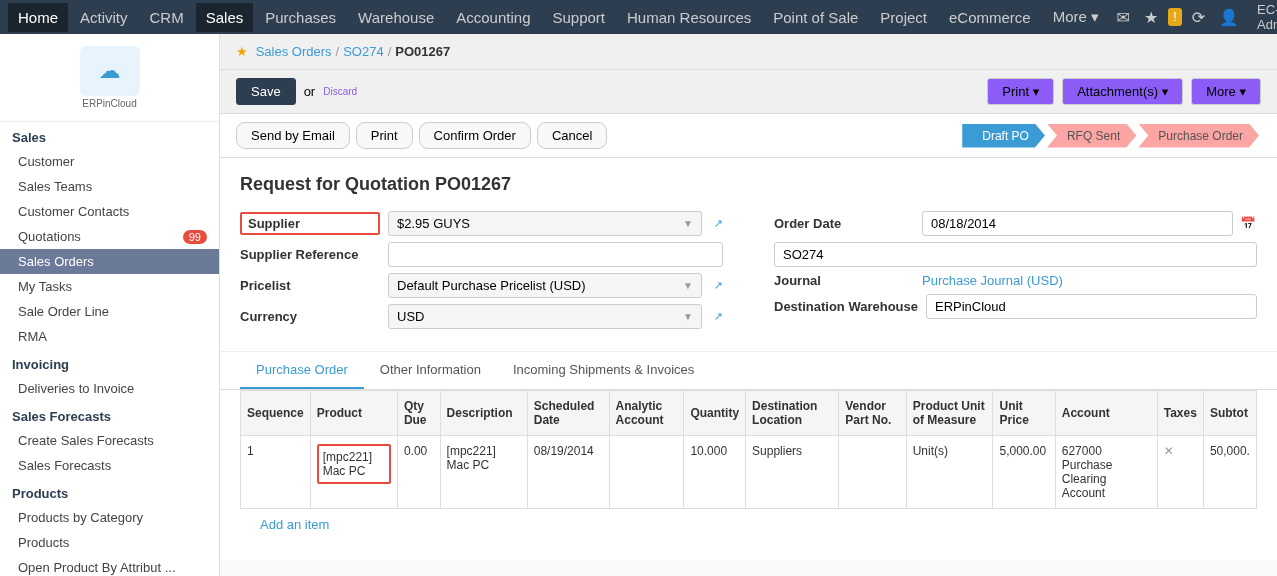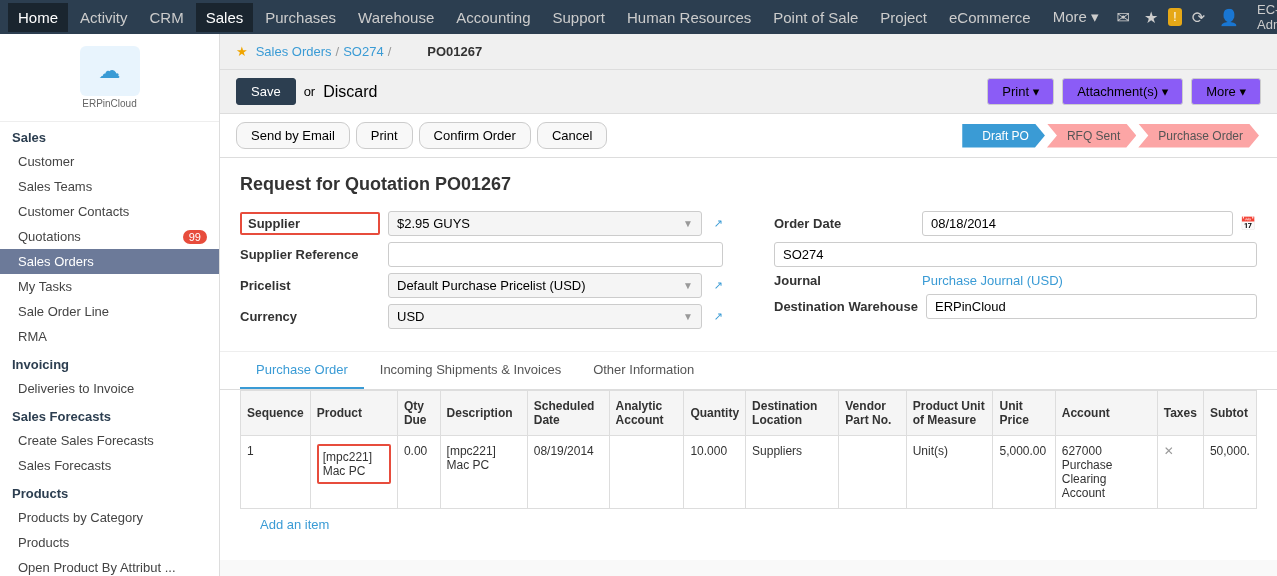--- a/index.html
+++ b/index.html
@@ -92,21 +92,21 @@
       font-size: 13px;
       color: #666;
       border-bottom: 1px solid #ddd;
       display: flex;
       align-items: center;
       gap: 4px;
     }
     .breadcrumb-star { color: #f0a500; margin-right: 4px; }
     .breadcrumb-link { color: #3a9bd5; cursor: pointer; }
     .breadcrumb-sep { color: #999; }
-    .breadcrumb-current { color: #333; font-weight: bold; margin-left: 32px; }
+    .breadcrumb-current { color: #333; font-weight: bold; }
 
     
     .toolbar {
       background: #f0f0f0;
       padding: 8px 16px;
       display: flex;
       align-items: center;
       gap: 8px;
       border-bottom: 1px solid #ddd;
     }
@@ -121,21 +121,21 @@
     .btn-primary {
       background: #2c3e50;
       color: #fff;
       border-color: #2c3e50;
     }
     .btn-dropdown {
       display: flex;
       align-items: center;
       gap: 4px;
     }
-    .btn-discard { color: #000000; background: none; border: none; cursor: pointer; font-size: 16px; }
+    .btn-discard { color: #8b5cf6; background: none; border: none; cursor: pointer; font-size: 10px; }
     .toolbar-spacer { flex: 1; }
 
     
     .action-bar {
       background: #fff;
       padding: 8px 16px;
       display: flex;
       align-items: center;
       gap: 6px;
       border-bottom: 1px solid #ddd;
@@ -459,22 +459,22 @@
           <div class="form-row">
             <span class="form-label">Destination Warehouse</span>
             <input class="form-input" type="text" style="flex: 1 1 0%;" value="ERPinCloud">
           </div>
         </div>
       </div>
     </div>
 
     <div class="tabs">
       <div class="tab active">Purchase Order</div>
+      <div class="tab">Other Information</div>
       <div class="tab">Incoming Shipments &amp; Invoices</div>
-      <div class="tab">Other Information</div>
     </div>
 
     <div class="table-section">
       <table>
         <thead>
           <tr>
             <th>Sequence</th>
             <th>Product</th>
             <th>Qty Due</th>
             <th>Description</th>

